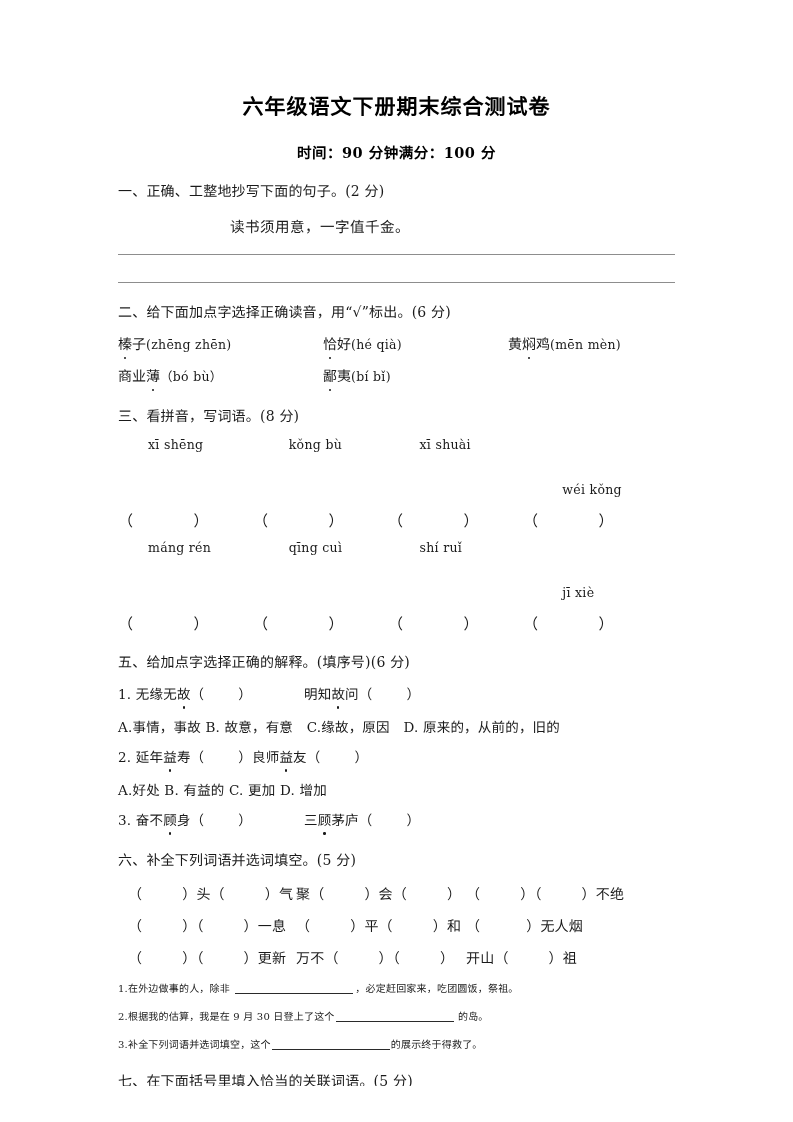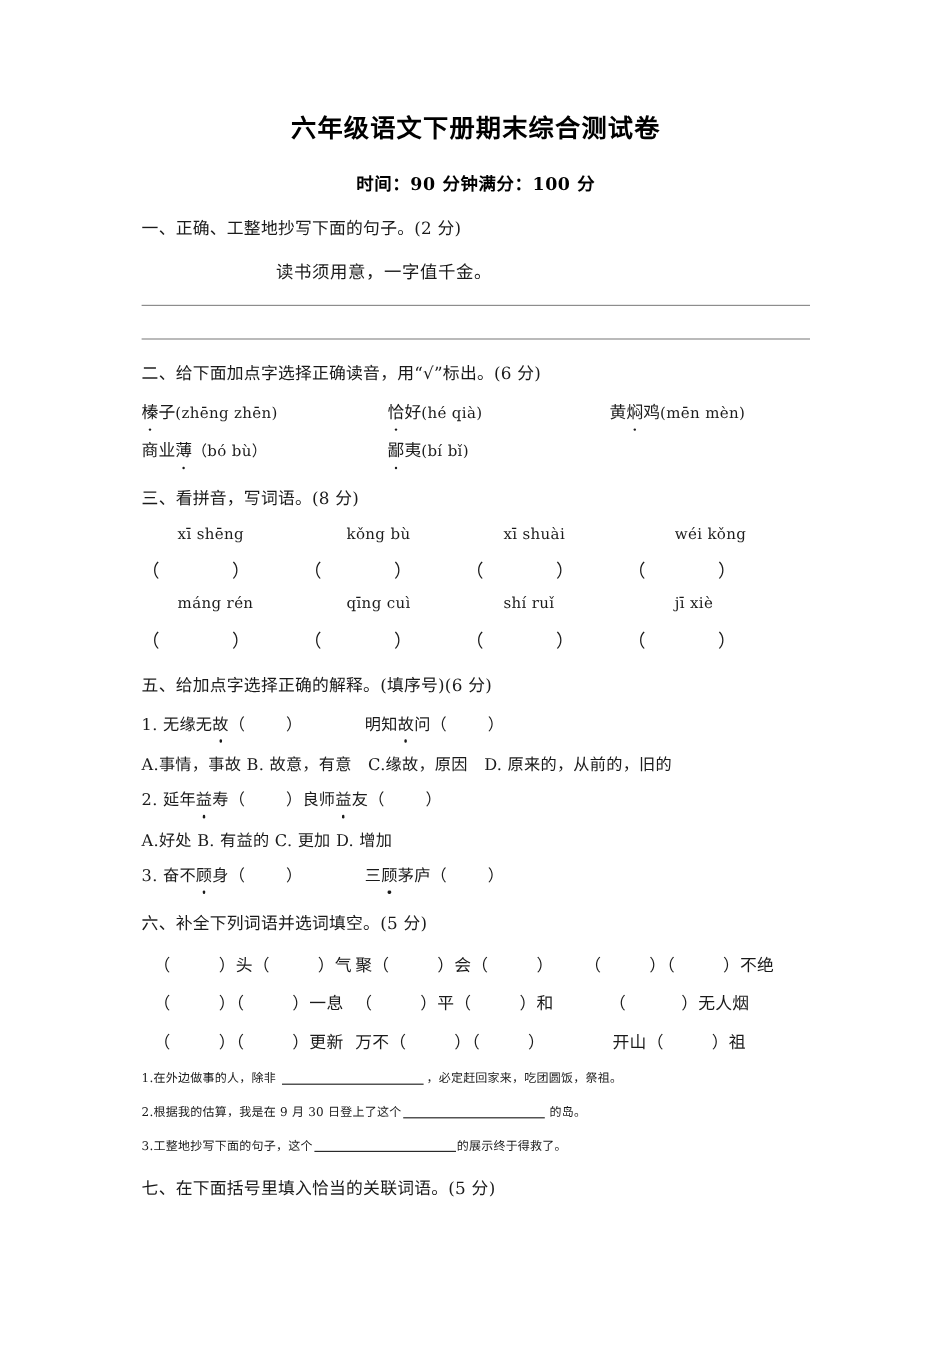--- a/index.html
+++ b/index.html
@@ -114,21 +114,21 @@
   .pin-row {
     display: flex;
     font-size: 13px;
     padding-left: 14px;
     letter-spacing: .4px;
   }
   .pin-row .cell { width: 135px; white-space: nowrap; }
   .pin-row .cell.c1 { padding-left: 16px; }
   .pin-row .cell.c2 { padding-left: 28px; }
   .pin-row .cell.c3 { padding-left: 18px; }
-  .pin-row .cell.c4 { padding-left: 30px; }
+  .pin-row .cell.c4 { padding-left: 30px; margin-top: 45px; }
 
   .paren-row {
     display: flex;
     font-size: 15px;
     margin-top: 12px;
     letter-spacing: .4px;
   }
   .paren-row .pcell {
     width: 135px;
     white-space: nowrap;
@@ -149,21 +149,21 @@
     display: flex;
     font-size: 14px;
     margin-top: 12px;
     padding-left: 10px;
     white-space: nowrap;
     letter-spacing: .2px;
   }
   .idiom-row .ic { white-space: nowrap; }
   .idiom-row .ic1 { width: 168px; }
   .idiom-row .ic2 { width: 170px; }
-  .idiom-row .ic3 { width: 200px; text-align: center; }
+  .idiom-row .ic3 { width: 200px; }
   .blank-paren { display: inline-block; width: 40px; }
   .blank-paren-w { display: inline-block; width: 46px; }
 
   
   .fill-line {
     font-size: 10px;
     margin-top: 12px;
     letter-spacing: .2px;
     white-space: nowrap;
   }
@@ -283,18 +283,18 @@
   <div class="fill-line">
     <span>1.</span><span>在外边做事的人，除非</span>
     <span class="u-blank w1"></span><span>，必定赶回家来，吃团圆饭，祭祖。</span>
   </div>
 
   <div class="fill-line">
     <span>2.</span><span>根据我的估算，我是在 9 月 30 日登上了这个</span><span class="u-blank w2"></span> <span>的岛。</span>
   </div>
 
   <div class="fill-line">
-    <span>3.</span><span>工整地抄写下面的句子，这个</span><span class="u-blank w3"></span><span>的展示终于得救了。</span>
+    <span>3.</span><span>补全下列词语并选词填空，这个</span><span class="u-blank w3"></span><span>的展示终于得救了。</span>
   </div>
 
   <div class="section-head sec7">七、在下面括号里填入恰当的关联词语。(5 分)</div>
 
 </div>
 
 </body></html>

